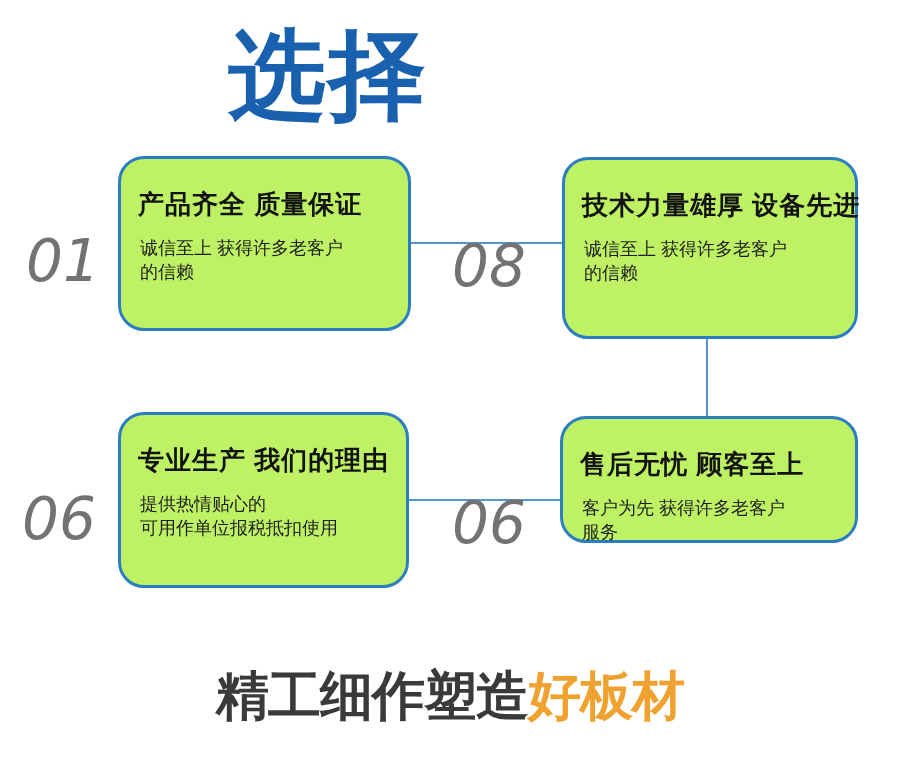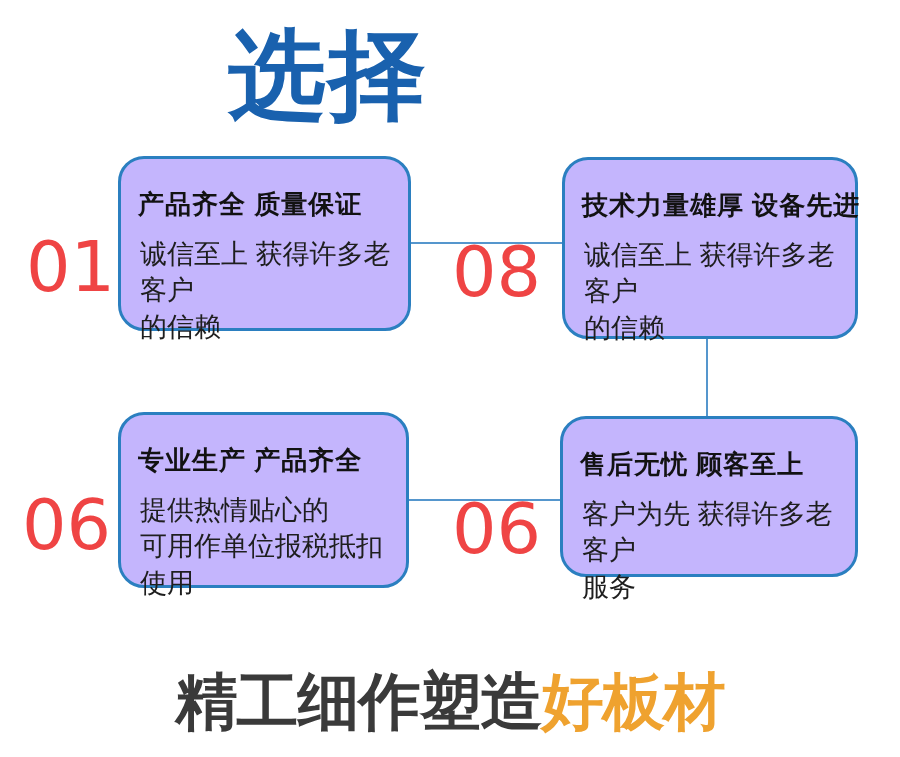--- a/index.html
+++ b/index.html
@@ -35,52 +35,53 @@
     line-height: 1;
     font-weight: 400;
     color: #1961ae;
     letter-spacing: 2px;
     white-space: nowrap;
   }
 
   
   .reason-box {
     position: absolute;
-    background: #c4b5fd;
+    background: #bef264;
     border: 3px solid #2b7fc0;
     border-radius: 26px;
     padding: 28px 15px 0 17px;
   }
   .reason-box .heading {
     font-size: 26px;
     font-weight: 700;
     color: #121212;
     white-space: nowrap;
     margin-bottom: 14px;
     letter-spacing: 1px;
   }
   .reason-box .body {
-    font-size: 27px;
+    font-size: 18px;
     color: #1e1e1e;
     line-height: 1.35;
     white-space: pre-line;
     padding-left: 2px;
   }
   #box-1 { left: 118px; top: 156px; width: 293px; height: 175px; }
   #box-2 { left: 562px; top: 157px; width: 296px; height: 182px; }
-  #box-3 { left: 560px; top: 416px; width: 298px; height: 161px; }
+  #box-3 { left: 560px; top: 416px; width: 298px; height: 127px; }
   #box-4 { left: 118px; top: 412px; width: 291px; height: 176px; }
 
   
   .step-number {
     position: absolute;
     font-family: "DejaVu Sans", sans-serif;
-    font-size: 70px;
+    font-style: italic;
+    font-size: 58px;
     line-height: 1;
-    color: #ef4444;
+    color: #737373;
     white-space: nowrap;
   }
   #num-01 { left: 26px;  top: 232px; }
   #num-02 { left: 452px; top: 237px; }
   #num-03 { left: 452px; top: 494px; }
   #num-04 { left: 22px;  top: 490px; }
 
   
   .connector {
     position: absolute;
@@ -90,21 +91,21 @@
   #conn-2 { left: 706px; top: 331px; width: 2px;  height: 85px; }
   #conn-3 { left: 409px; top: 499px; width: 151px; height: 2px; }
 
   
   .tagline {
     position: absolute;
     left: 0;
     top: 666px;
     width: 900px;
     text-align: center;
-    font-size: 62px;
+    font-size: 53px;
     line-height: 1.15;
     font-weight: 700;
     letter-spacing: -1px;
     white-space: nowrap;
   }
   .tagline .dark   { color: #3a3a3a; }
   .tagline .accent { color: #efa22f; }
 </style>
 </head>
 <body>
@@ -129,21 +130,21 @@
 的信赖</div>
   </div>
 
   <div class="reason-box" id="box-3">
     <div class="heading">售后无忧 顾客至上</div>
     <div class="body">客户为先 获得许多老客户
 服务</div>
   </div>
 
   <div class="reason-box" id="box-4">
-    <div class="heading">专业生产 产品齐全</div>
+    <div class="heading">专业生产 我们的理由</div>
     <div class="body">提供热情贴心的
 可用作单位报税抵扣使用</div>
   </div>
 
   <div class="step-number" id="num-01">01</div>
   <div class="step-number" id="num-02">08</div>
   <div class="step-number" id="num-03">06</div>
   <div class="step-number" id="num-04">06</div>
 
   <div class="tagline">

